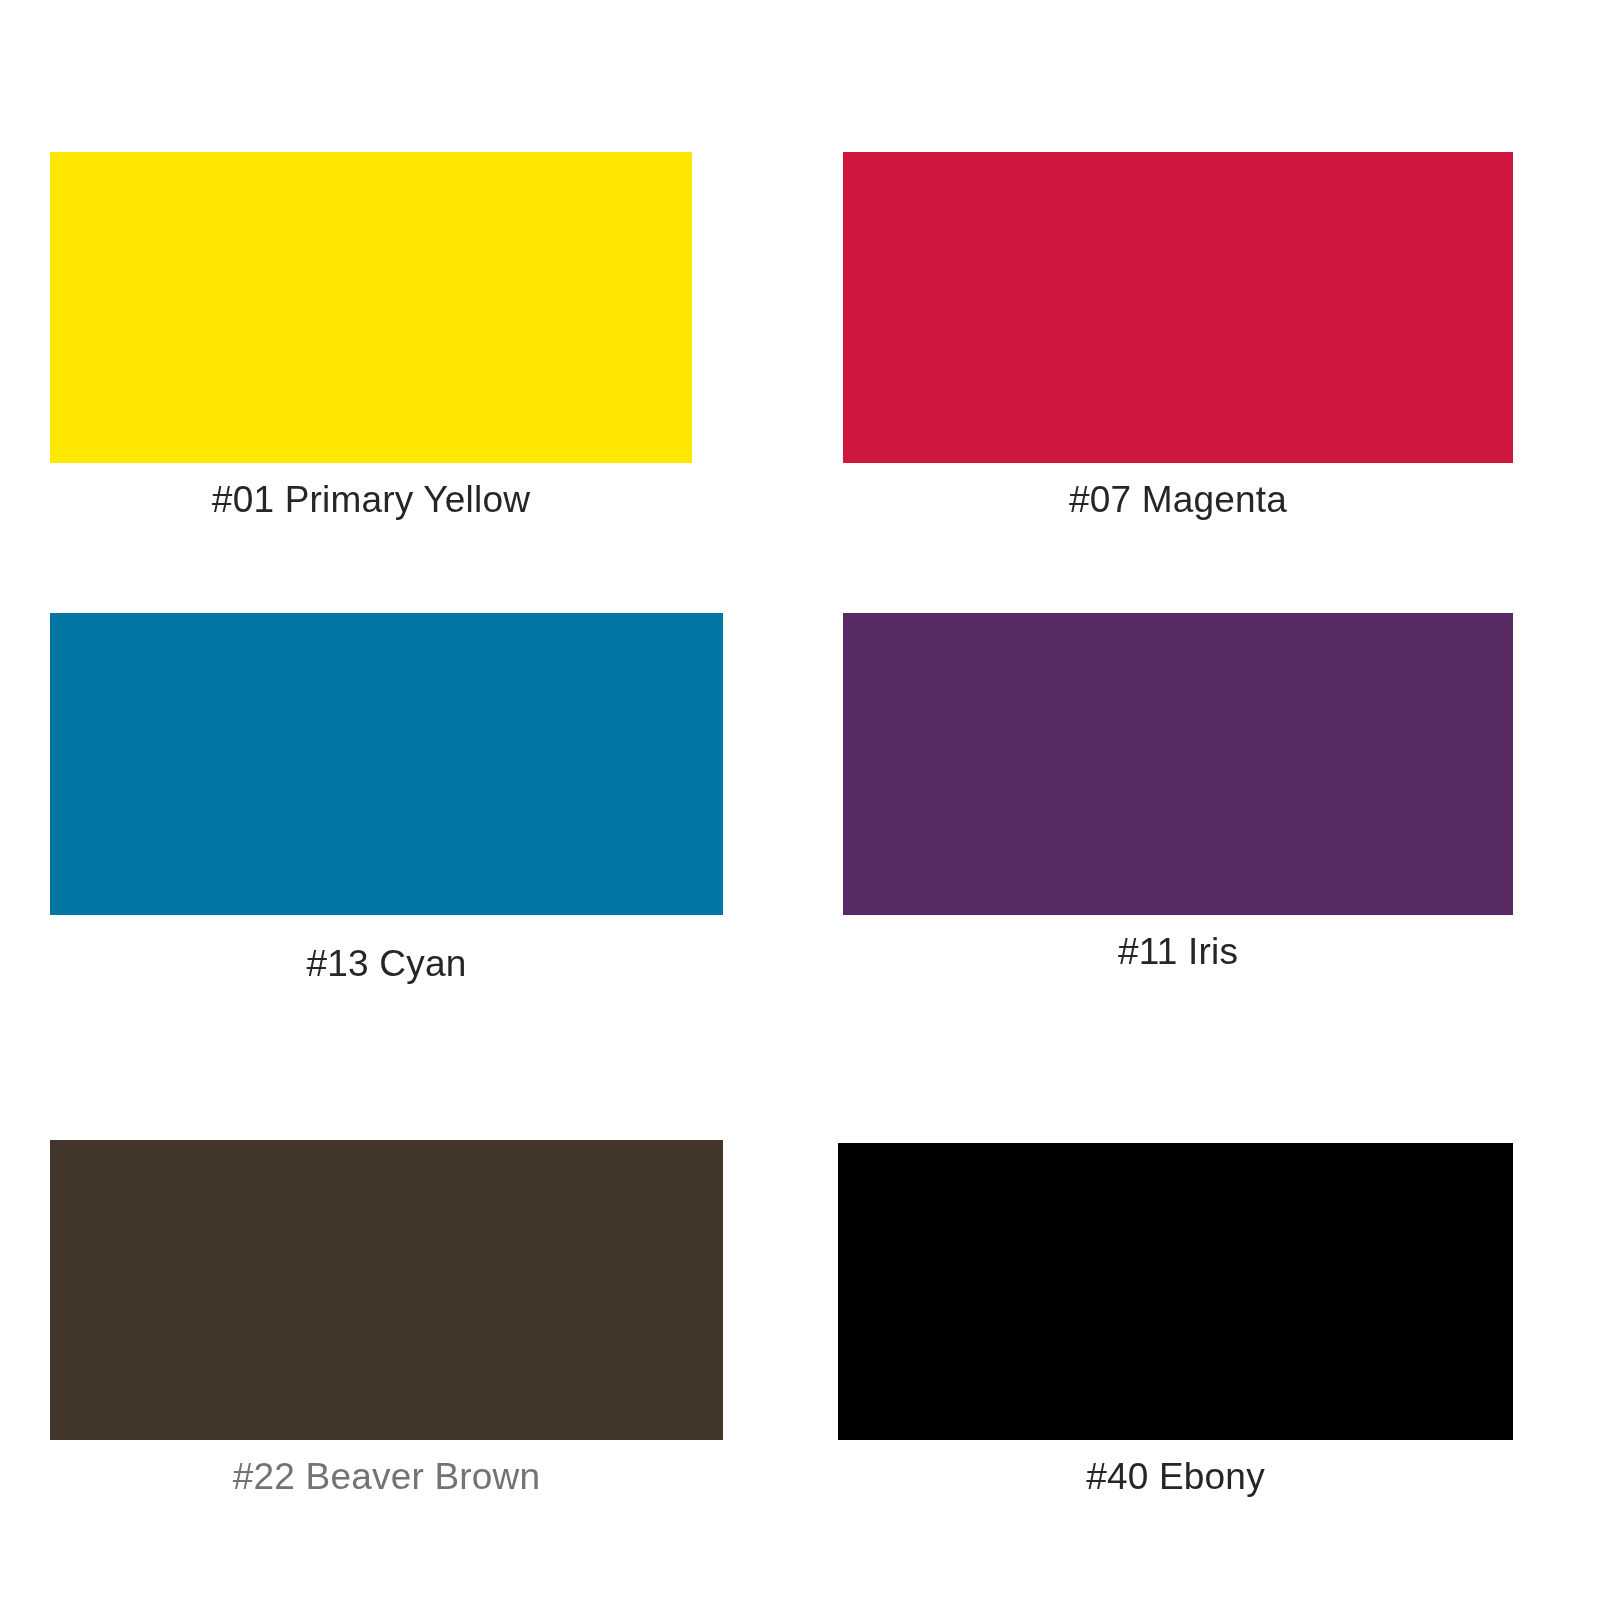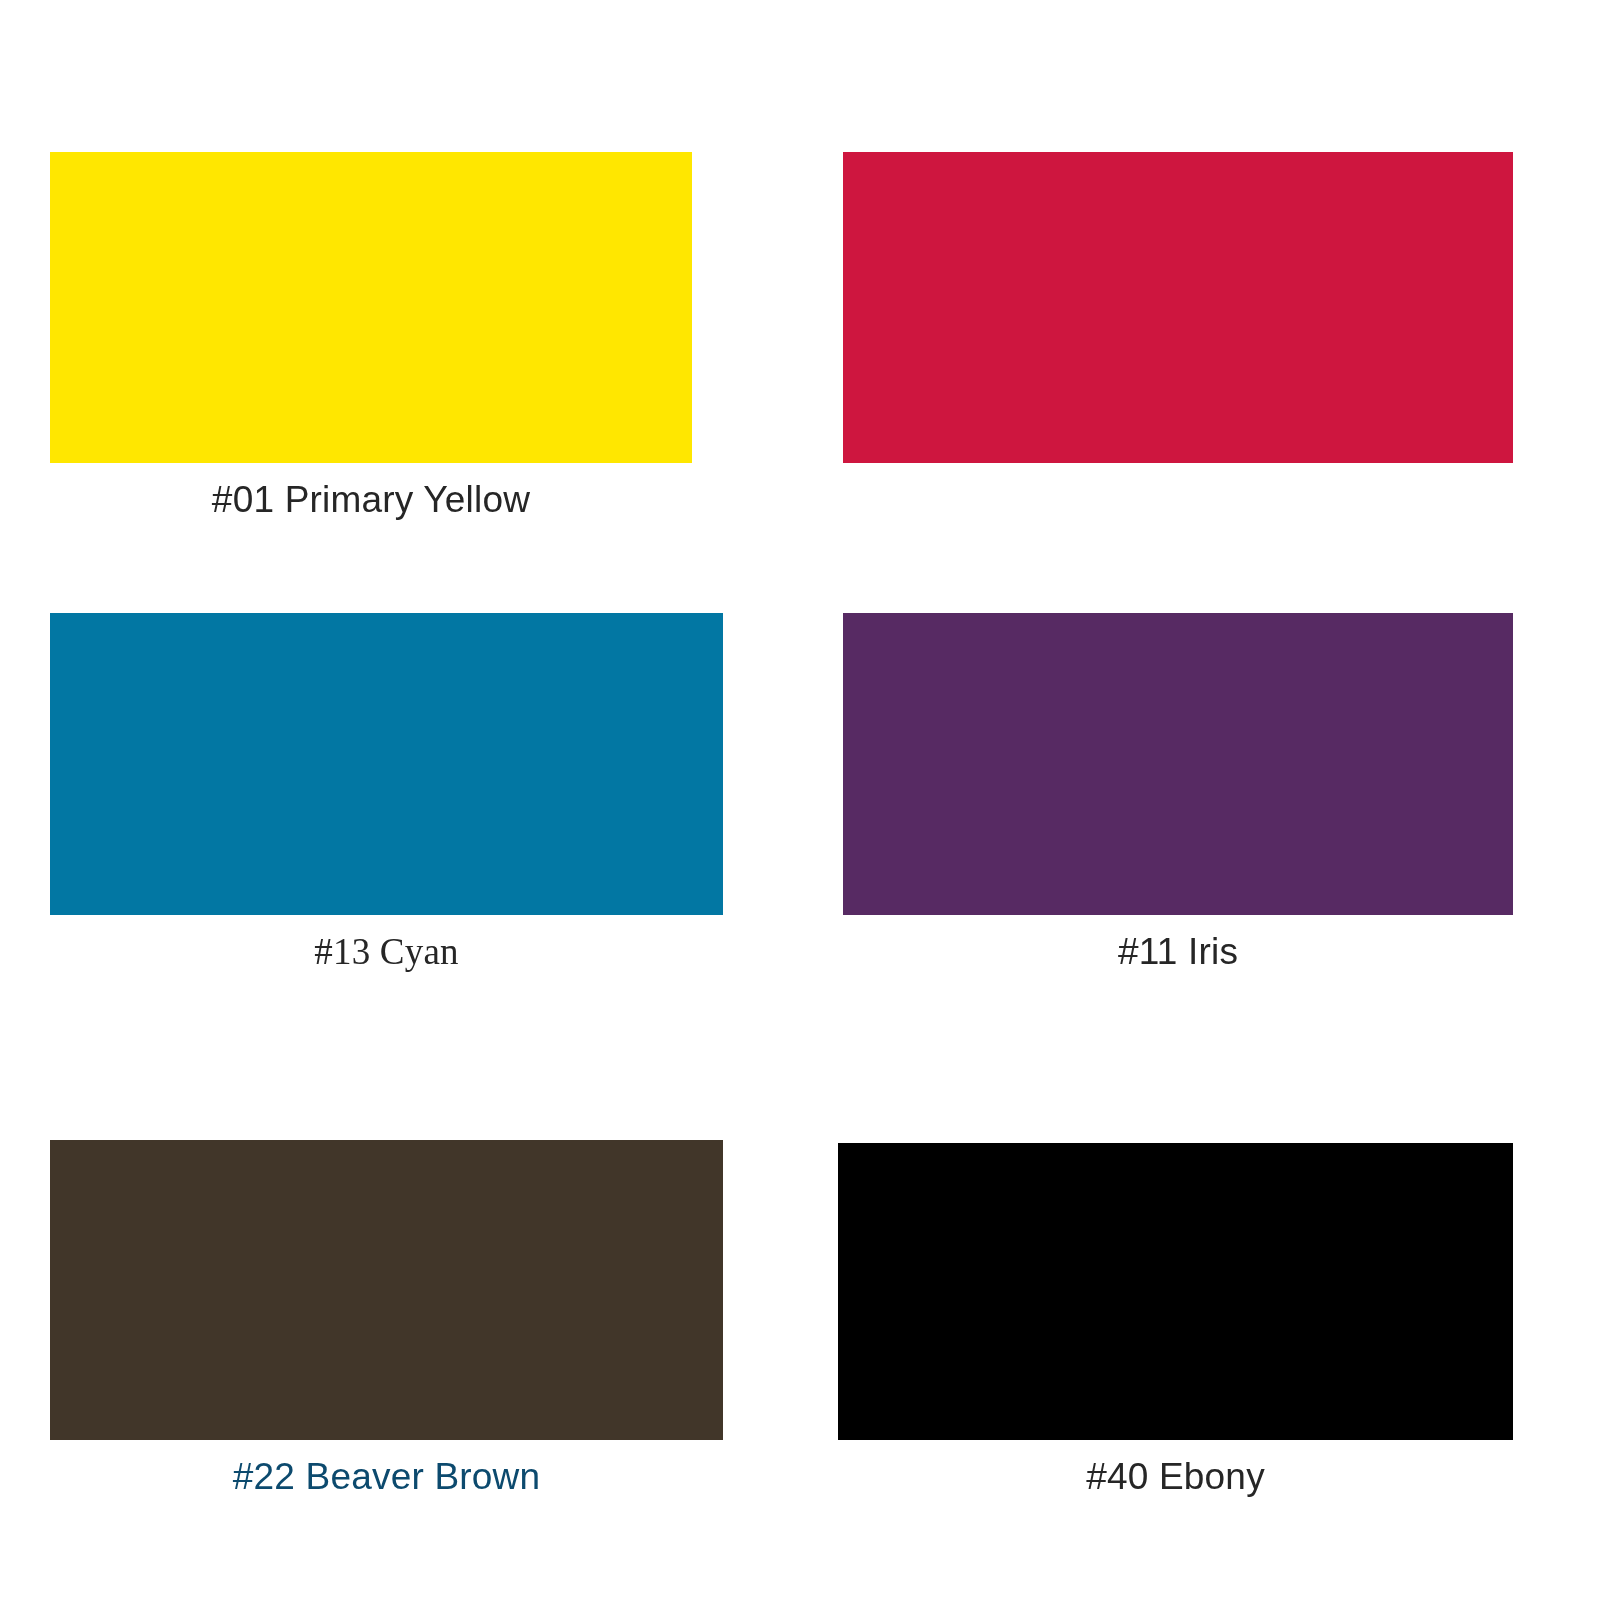--- a/index.html
+++ b/index.html
@@ -52,21 +52,21 @@
   #cell-0 .swatch-chip    { height: 311px; }
   #cell-0 .swatch-caption { top: 329px; }
 
   #cell-1 { left: 843px; top: 152px;  width: 670px; height: 360px; }
   #cell-1 .swatch-chip    { height: 311px; }
   #cell-1 .swatch-caption { top: 329px; }
 
   
   #cell-2 { left: 50px;  top: 613px;  width: 673px; height: 352px; }
   #cell-2 .swatch-chip    { height: 302px; }
-  #cell-2 .swatch-caption { top: 320px; font-family: Liberation Serif, serif; }
+  #cell-2 .swatch-caption { top: 332px; }
 
   #cell-3 { left: 843px; top: 613px;  width: 670px; height: 352px; }
   #cell-3 .swatch-chip    { height: 302px; }
   #cell-3 .swatch-caption { top: 320px; }
 
   
   #cell-4 { left: 50px;  top: 1140px; width: 673px; height: 350px; }
   #cell-4 .swatch-chip    { height: 300px; }
   #cell-4 .swatch-caption { top: 318px; }
 
@@ -79,35 +79,36 @@
 
 <div id="palette-grid" style="background-color: rgb(255, 255, 255);">
 
   <div class="swatch-cell" id="cell-0">
     <div class="swatch-chip" style="background-color: rgb(255, 231, 0);"></div>
     <div class="swatch-caption" style="color: rgb(38, 38, 38);">#01 Primary Yellow</div>
   </div>
 
   <div class="swatch-cell" id="cell-1">
     <div class="swatch-chip" style="background-color: rgb(206, 22, 63);"></div>
+    <div class="swatch-caption" style="color: rgb(38, 38, 38);">#07 Magenta</div>
   </div>
 
   <div class="swatch-cell" id="cell-2">
     <div class="swatch-chip" style="background-color: rgb(2, 119, 163);"></div>
     <div class="swatch-caption" style="color: rgb(38, 38, 38);">#13 Cyan</div>
   </div>
 
   <div class="swatch-cell" id="cell-3">
     <div class="swatch-chip" style="background-color: rgb(87, 42, 99);"></div>
     <div class="swatch-caption" style="color: rgb(38, 38, 38);">#11 Iris</div>
   </div>
 
   <div class="swatch-cell" id="cell-4">
     <div class="swatch-chip" style="background-color: rgb(65, 54, 41);"></div>
-    <div class="swatch-caption" style="color: #0c4a6e;">#22 Beaver Brown</div>
+    <div class="swatch-caption" style="color: #737373;">#22 Beaver Brown</div>
   </div>
 
   <div class="swatch-cell" id="cell-5">
     <div class="swatch-chip" style="background-color: rgb(0, 0, 0);"></div>
     <div class="swatch-caption" style="color: rgb(38, 38, 38);">#40 Ebony</div>
   </div>
 
 </div>
 
 </body></html>

